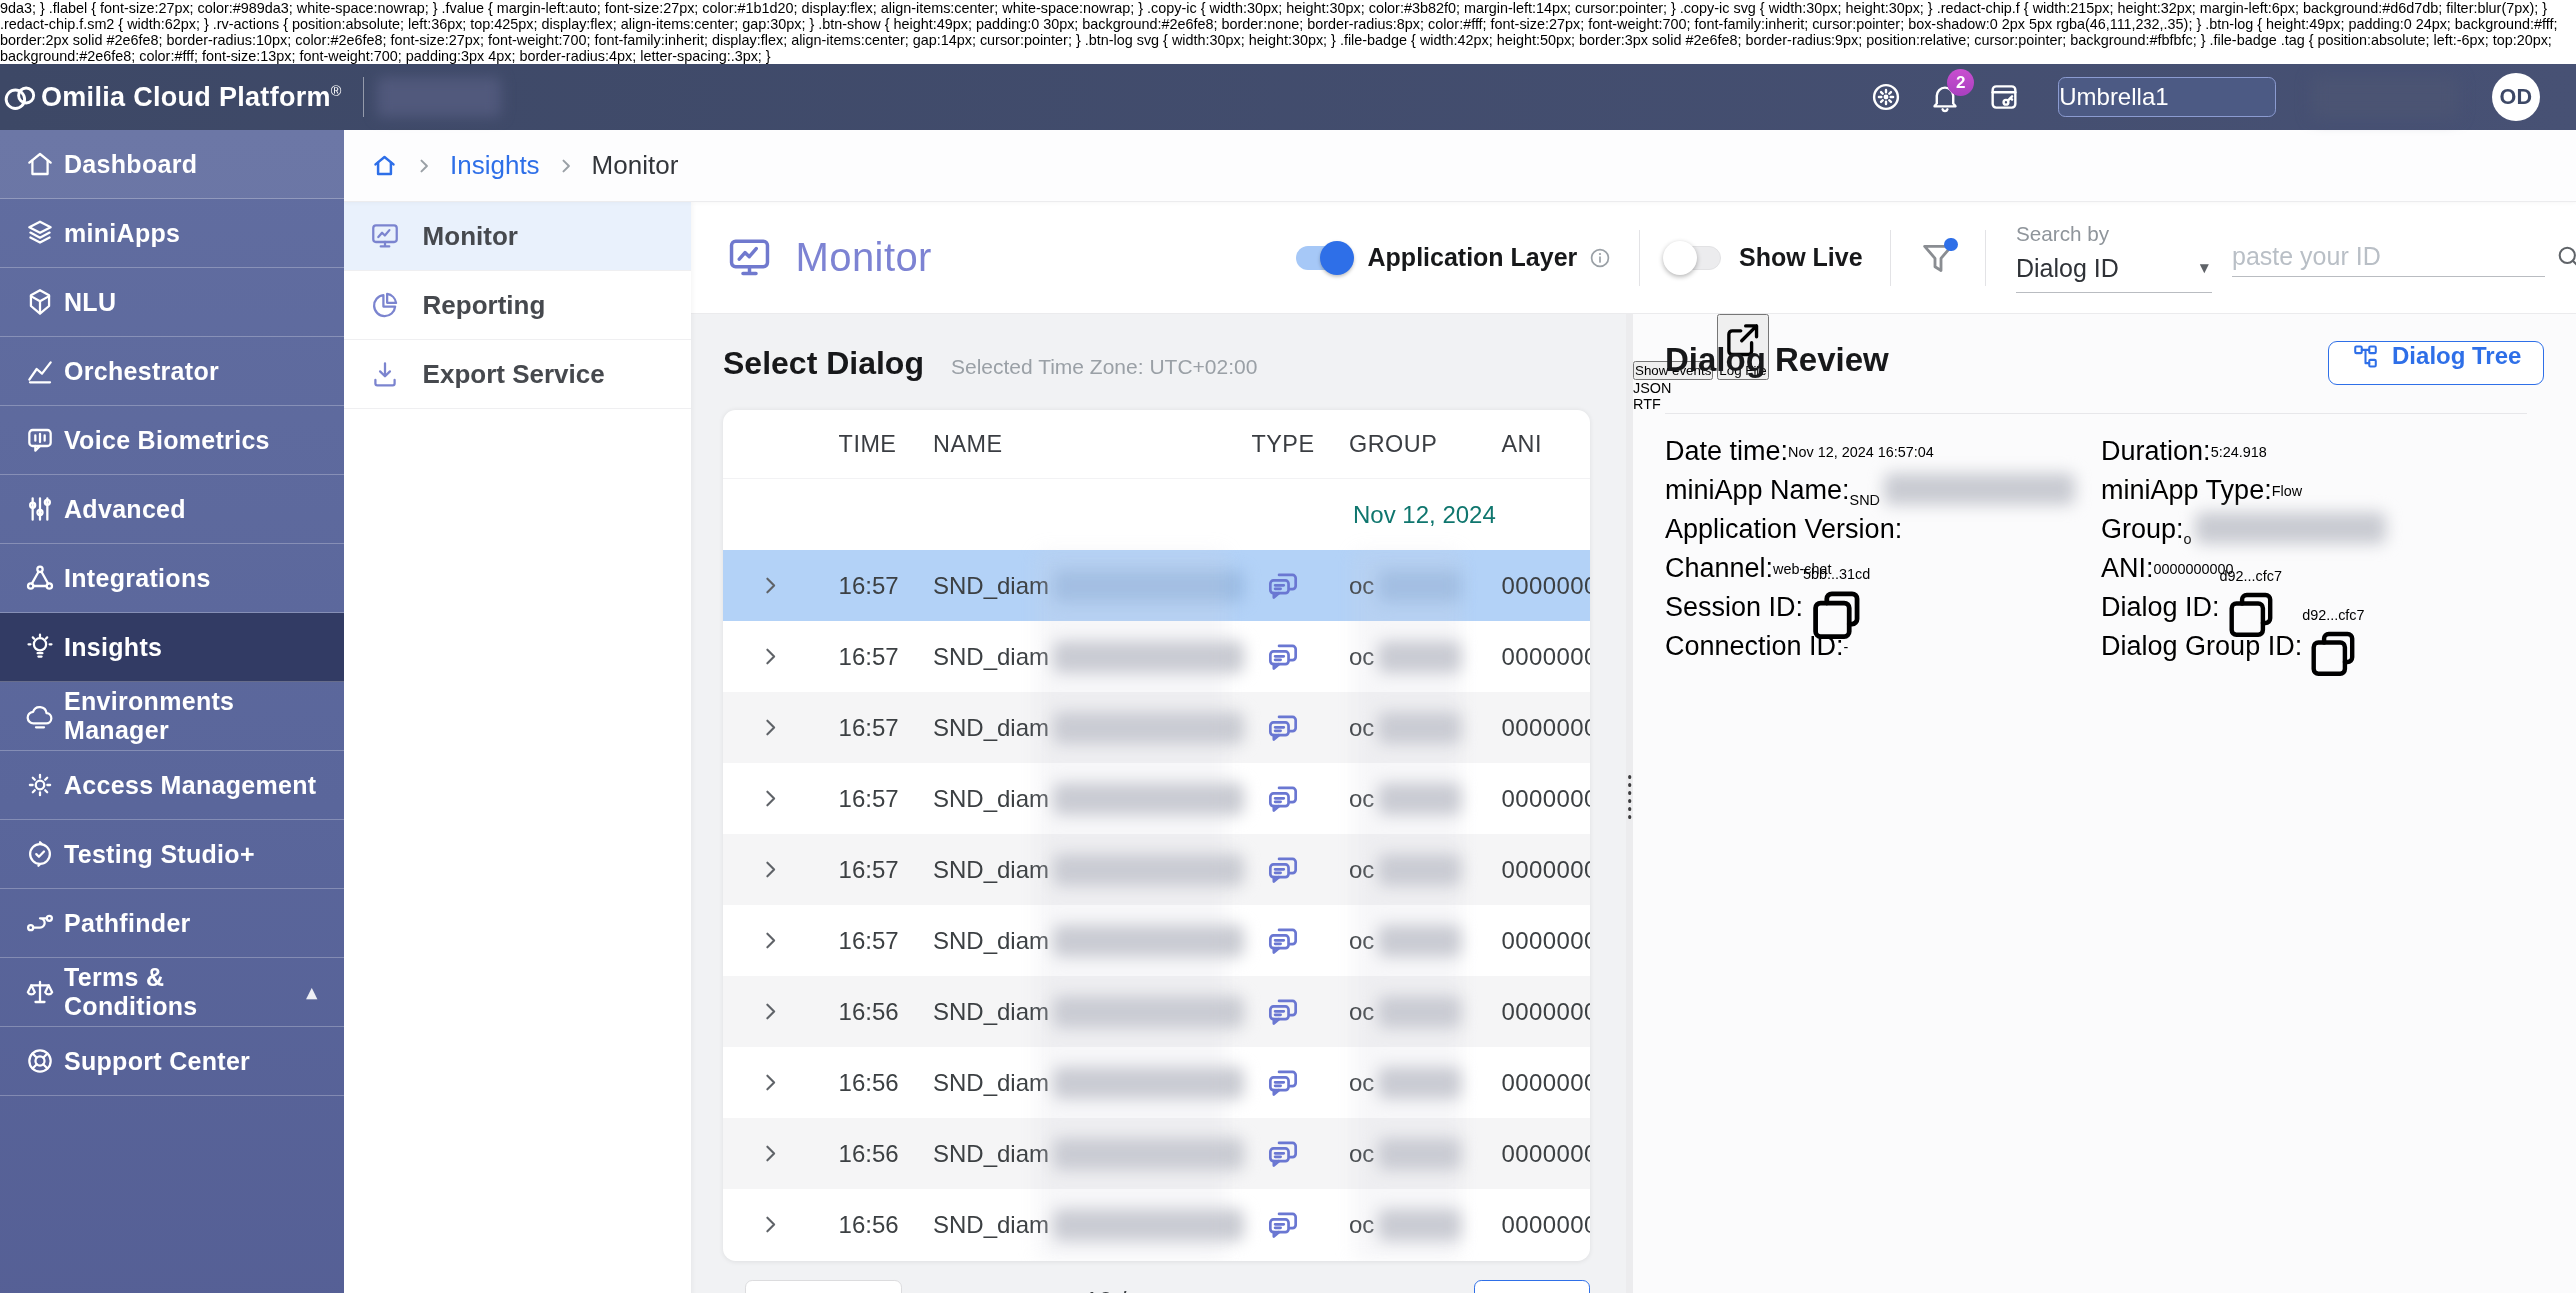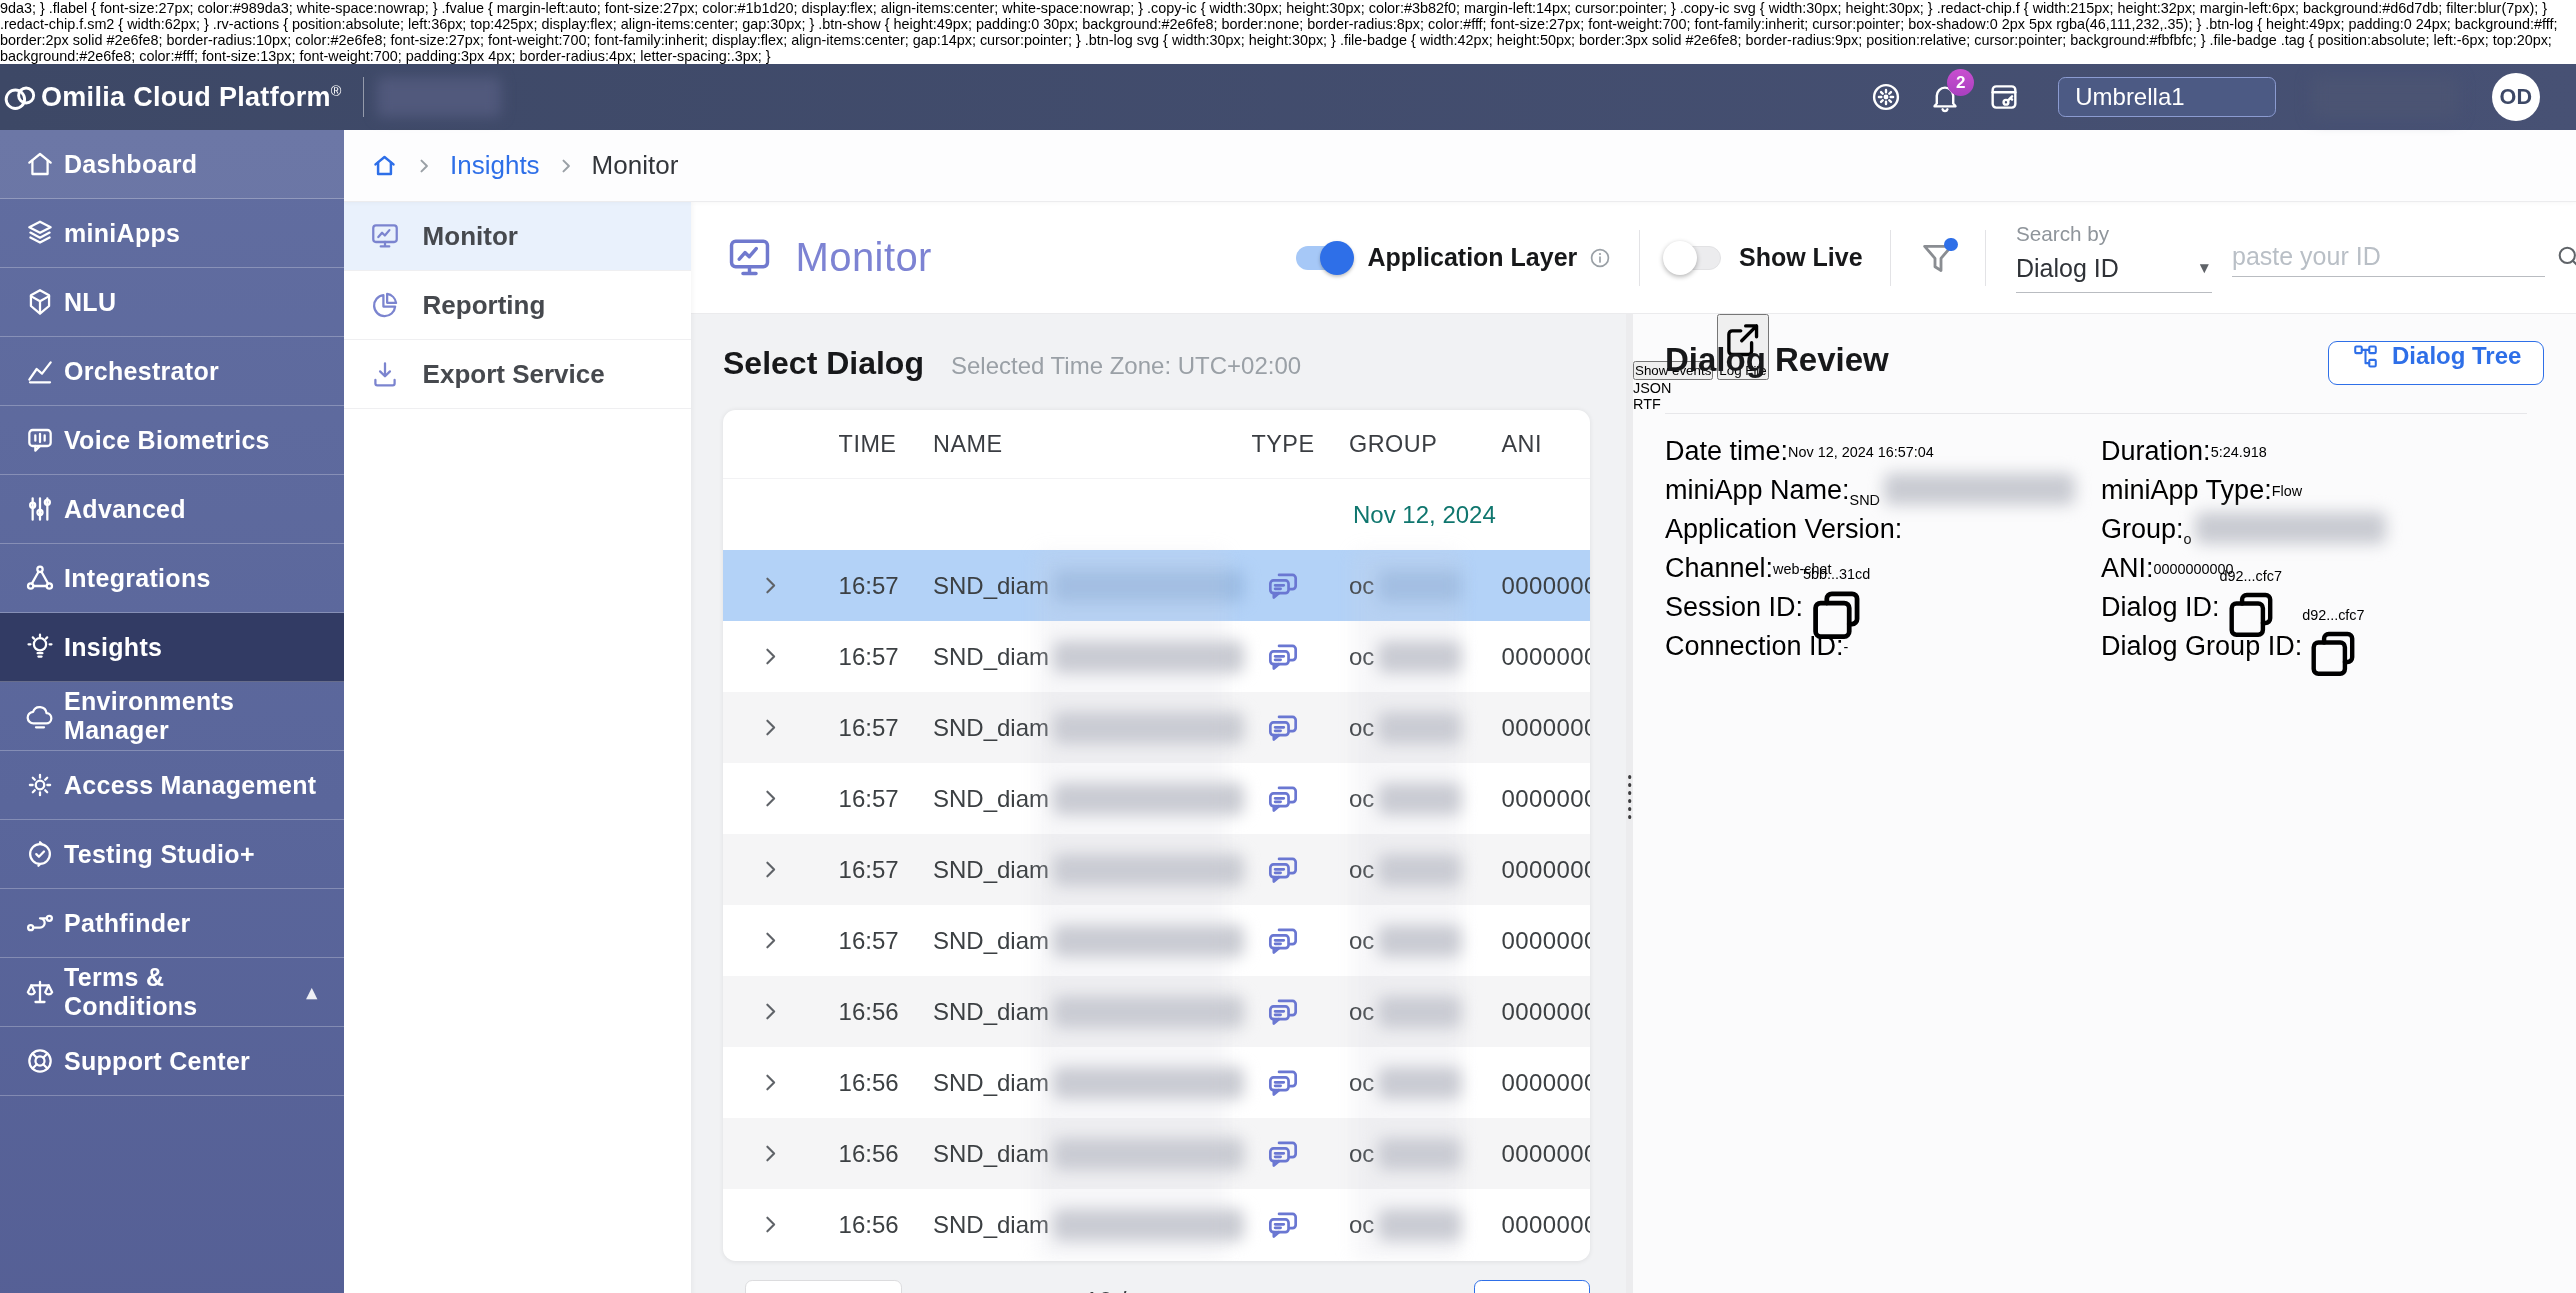--- a/index.html
+++ b/index.html
@@ -16,21 +16,21 @@
   .brand-text sup { font-size:14.4px; font-weight:400; }
   .nav-divider { width:0.9px; height:40px; background:rgba(255,255,255,.45); margin-left:21.6px; }
   .nav-redact { width:124px; height:40px; margin-left:12.6px; background:#51597c; filter:blur(6.3px); border-radius:5.4px; }
   .nav-right { margin-left:auto; display:flex; align-items:center; gap:25px; padding-right:36px; }
   .nav-icon { width:34px; height:34px; color:#fff; position:relative; cursor:pointer; }
   .nav-icon svg { width:34px; height:34px; }
   .badge { position:absolute; top:-10.8px; right:-12.6px; min-width:27px; height:27px; border-radius:13.5px;
     background:linear-gradient(180deg,#c94fd0,#a93fbf); color:#fff; font-size:17px; font-weight:700;
     display:flex; align-items:center; justify-content:center; padding:0 5.4px; }
   .org-box { margin-left:12.6px; width:218px; height:40px; border:1.3px solid #8b9bd1; background:#4c5a84;
-    border-radius:7.2px; display:flex; align-items:center; padding-left:16px; font-size:24px; color:#fff; cursor:pointer; }
+    border-radius:7.2px; display:flex; align-items:center; font-size:24px; color:#fff; cursor:pointer; }
   .nav-redact2 { width:146px; height:41px; margin-left:10.8px; background:#4b5473; filter:blur(7.2px); border-radius:5.4px; }
   .avatar { width:48px; height:48px; border-radius:50%; background:#fff; color:#3d4866; font-size:21.6px; font-weight:700;
     display:flex; align-items:center; justify-content:center; margin-left:9px; cursor:pointer; letter-spacing:0.4px; }
 
   
   .sidebar { position:absolute; left:0; top:66px; width:344px; height:1228px;
     background:linear-gradient(180deg,#616da0 0%,#5a669b 55%,#555f95 100%); color:#fff; z-index:20; }
   .side-item { height:69px; display:flex; align-items:center; padding-left:24px; gap:8px;
     border-bottom:0.9px solid rgba(255,255,255,.26); font-size:25px; font-weight:600; letter-spacing:0.3px; cursor:pointer; }
   .side-item .sic { width:32px; height:32px; flex:0 0 32px; }
@@ -89,21 +89,21 @@
     padding-bottom:5.4px; align-self:flex-end; margin-bottom:15.3px; }
   .id-input { border:none; outline:none; font-size:25px; color:#2f3237; flex:1; font-family:"Liberation Sans",sans-serif; background:transparent; }
   .id-input::placeholder { color:#b9bfc6; }
   .search-ic { width:29px; height:29px; color:#5f6368; cursor:pointer; }
   .search-ic svg { width:29px; height:29px; }
 
   
   .left-content { position:absolute; left:691px; top:250px; width:935px; height:1043px; background:#f1f2f4; }
   .sd-head { position:absolute; left:32px; top:31px; display:flex; align-items:baseline; gap:27px; }
   .sd-title { font-size:32px; font-weight:600; color:#17181a; }
-  .sd-tz { font-size:24px; color:#9aa0a6; }
+  .sd-tz { font-size:21px; color:#9aa0a6; }
   .card { position:absolute; left:32px; top:96px; width:867px; height:851px; background:#fff; border-radius:12.6px;
     box-shadow:0 0.9px 5.4px rgba(0,0,0,.08); overflow:hidden; }
   .trow { display:grid; grid-template-columns:94px 100px 328px 76px 175px 1fr; align-items:center; height:71px; }
   .thead { height:69px; border-bottom:0.9px solid #f2f2f4; }
   .th { font-size:23.4px; color:#3a3d42; font-weight:500; letter-spacing:0.5px; }
   .th.c-time { padding-left:21.6px; }
   .th.c-name { padding-left:16px; }
   .th.c-type { text-align:center; }
   .th.c-group { padding-left:28px; }
   .th.c-ani { padding-left:5.4px; }

